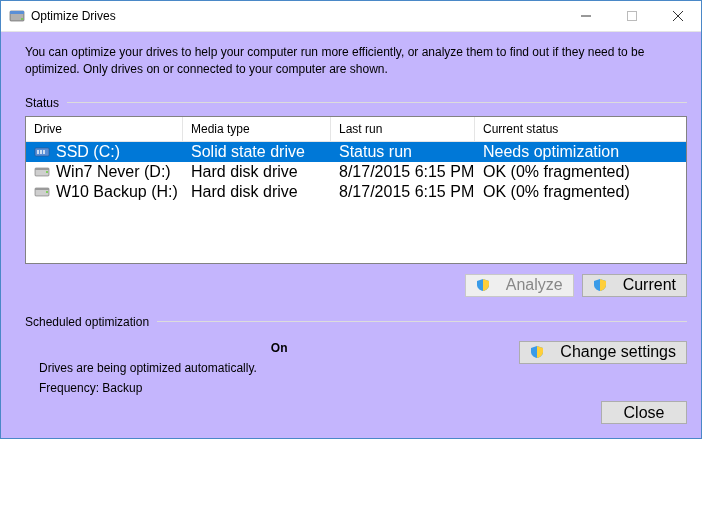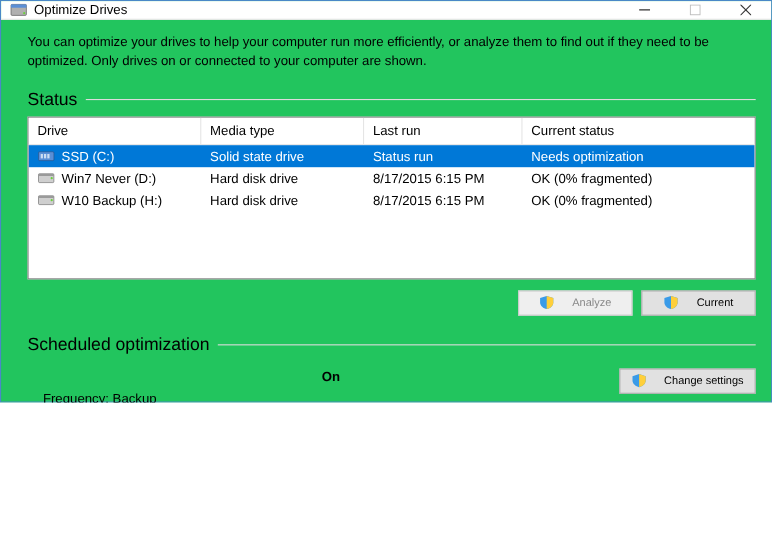--- a/index.html
+++ b/index.html
@@ -4,26 +4,26 @@
 <style>
   html, body {
     margin: 0; padding: 0;
     font-family: "Segoe UI", Tahoma, sans-serif;
     font-size: 12px;
     background: #fff;
     color: #000;
   }
   .window {
     width: 702px;
-    height: 366px;
+    height: 439px;
     border: 1px solid #4a88c7;
     box-sizing: border-box;
     display: flex;
     flex-direction: column;
-    background: #22c55e;
+    background: #c4b5fd;
   }
   .titlebar {
     height: 30px;
     display: flex;
     align-items: center;
     border-bottom: 1px solid #e5e5e5;
     background: #fff;
     padding-left: 8px;
   }
   .titlebar .app-icon {
@@ -63,21 +63,21 @@
     font-size: 12px;
     line-height: 1.4;
   }
   .section-row {
     display: flex;
     align-items: center;
     margin-top: 18px;
     margin-bottom: 6px;
   }
   .section-row .label {
-    font-size: 16px;
+    font-size: 12px;
     color: #000;
     margin-right: 8px;
   }
   .section-row .rule {
     flex: 1;
     height: 1px;
     background: #dcdcdc;
   }
   .drive-table {
     border: 1px solid #828282;
@@ -112,21 +112,21 @@
     height: 20px;
     align-items: center;
   }
   .tr.selected {
     background: #0078d7;
     color: #fff;
   }
   .td {
     padding: 0 8px;
     box-sizing: border-box;
-    font-size: 12px;
+    font-size: 16px;
     display: flex;
     align-items: center;
     gap: 6px;
     overflow: hidden;
     white-space: nowrap;
   }
   .drive-icon {
     width: 16px; height: 16px;
     display: inline-flex;
     flex-shrink: 0;
@@ -136,21 +136,21 @@
     justify-content: flex-end;
     gap: 8px;
     margin-top: 10px;
   }
   .btn {
     min-width: 104px;
     height: 23px;
     border: 1px solid #adadad;
     background: #e1e1e1;
     font-family: inherit;
-    font-size: 10px;
+    font-size: 16px;
     display: inline-flex;
     align-items: center;
     justify-content: center;
     gap: 16px;
     padding: 0 10px;
     box-sizing: border-box;
     cursor: default;
   }
   .btn.disabled {
     color: #888;
@@ -309,20 +309,21 @@
     </div>
 
     <div class="section-row">
       <span class="label">Scheduled optimization</span>
       <div class="rule"></div>
     </div>
 
     <div class="sched sched-flex">
       <div class="sched-text">
         <div class="on">On</div>
+        <div class="line">Drives are being optimized automatically.</div>
         <div class="line">Frequency: Backup</div>
       </div>
       <button class="btn" style="min-width:120px">
         <span class="shield">
           <svg viewBox="0 0 14 14">
               <path d="M7 1 L13 3 V7 C13 10 10 12.5 7 13 C4 12.5 1 10 1 7 V3 Z" fill="#3a9be8"></path>
               <path d="M7 1 L13 3 V7 C13 10 10 12.5 7 13 Z" fill="#ffcf3a"></path>
             </svg>
         </span>
         <span>Change settings</span>

